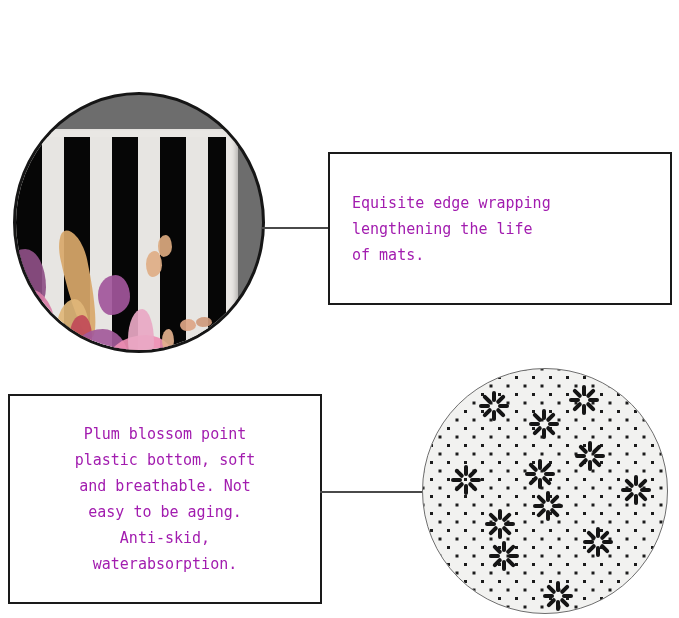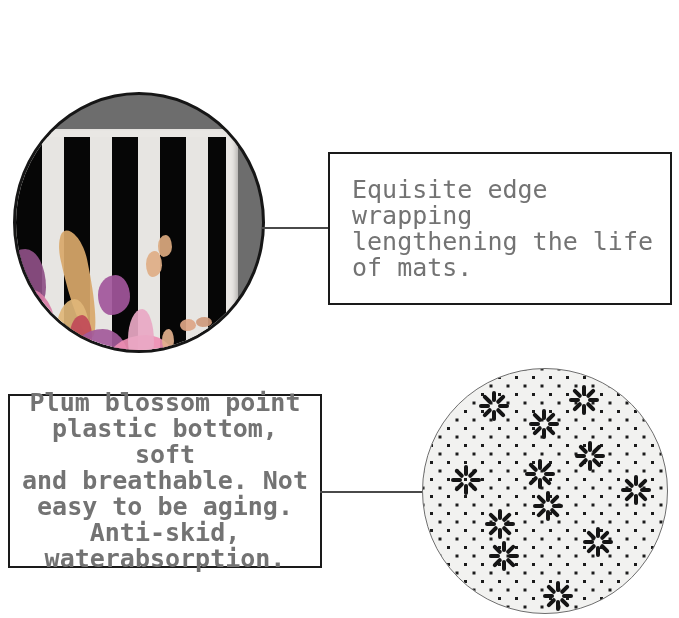--- a/index.html
+++ b/index.html
@@ -130,45 +130,44 @@
     position: absolute;
     border: 2px solid #1a1a1a;
     background: #ffffff;
     box-sizing: border-box;
     display: flex;
     align-items: center;
     justify-content: center;
   }
   .callout-text {
     font-family: "DejaVu Sans Mono", monospace;
-    font-size: 25px;
+    font-size: 15px;
     line-height: 26px;
-    color: #737373;
+    color: #a21caf;
     white-space: pre-line;
     padding: 0 10px;
   }
 
   #callout-box-edge {
     left: 328px;
     top: 152px;
     width: 344px;
     height: 153px;
   }
   #callout-box-edge .callout-text {
     text-align: left;
     width: 100%;
     padding-left: 22px;
   }
 
   #callout-box-bottom {
     left: 8px;
     top: 394px;
     width: 314px;
-    height: 174px;
-    font-weight: bold;
+    height: 210px;
   }
   #callout-box-bottom .callout-text {
     text-align: center;
     width: 100%;
   }
 
   
   .connector {
     position: absolute;
     height: 2px;

